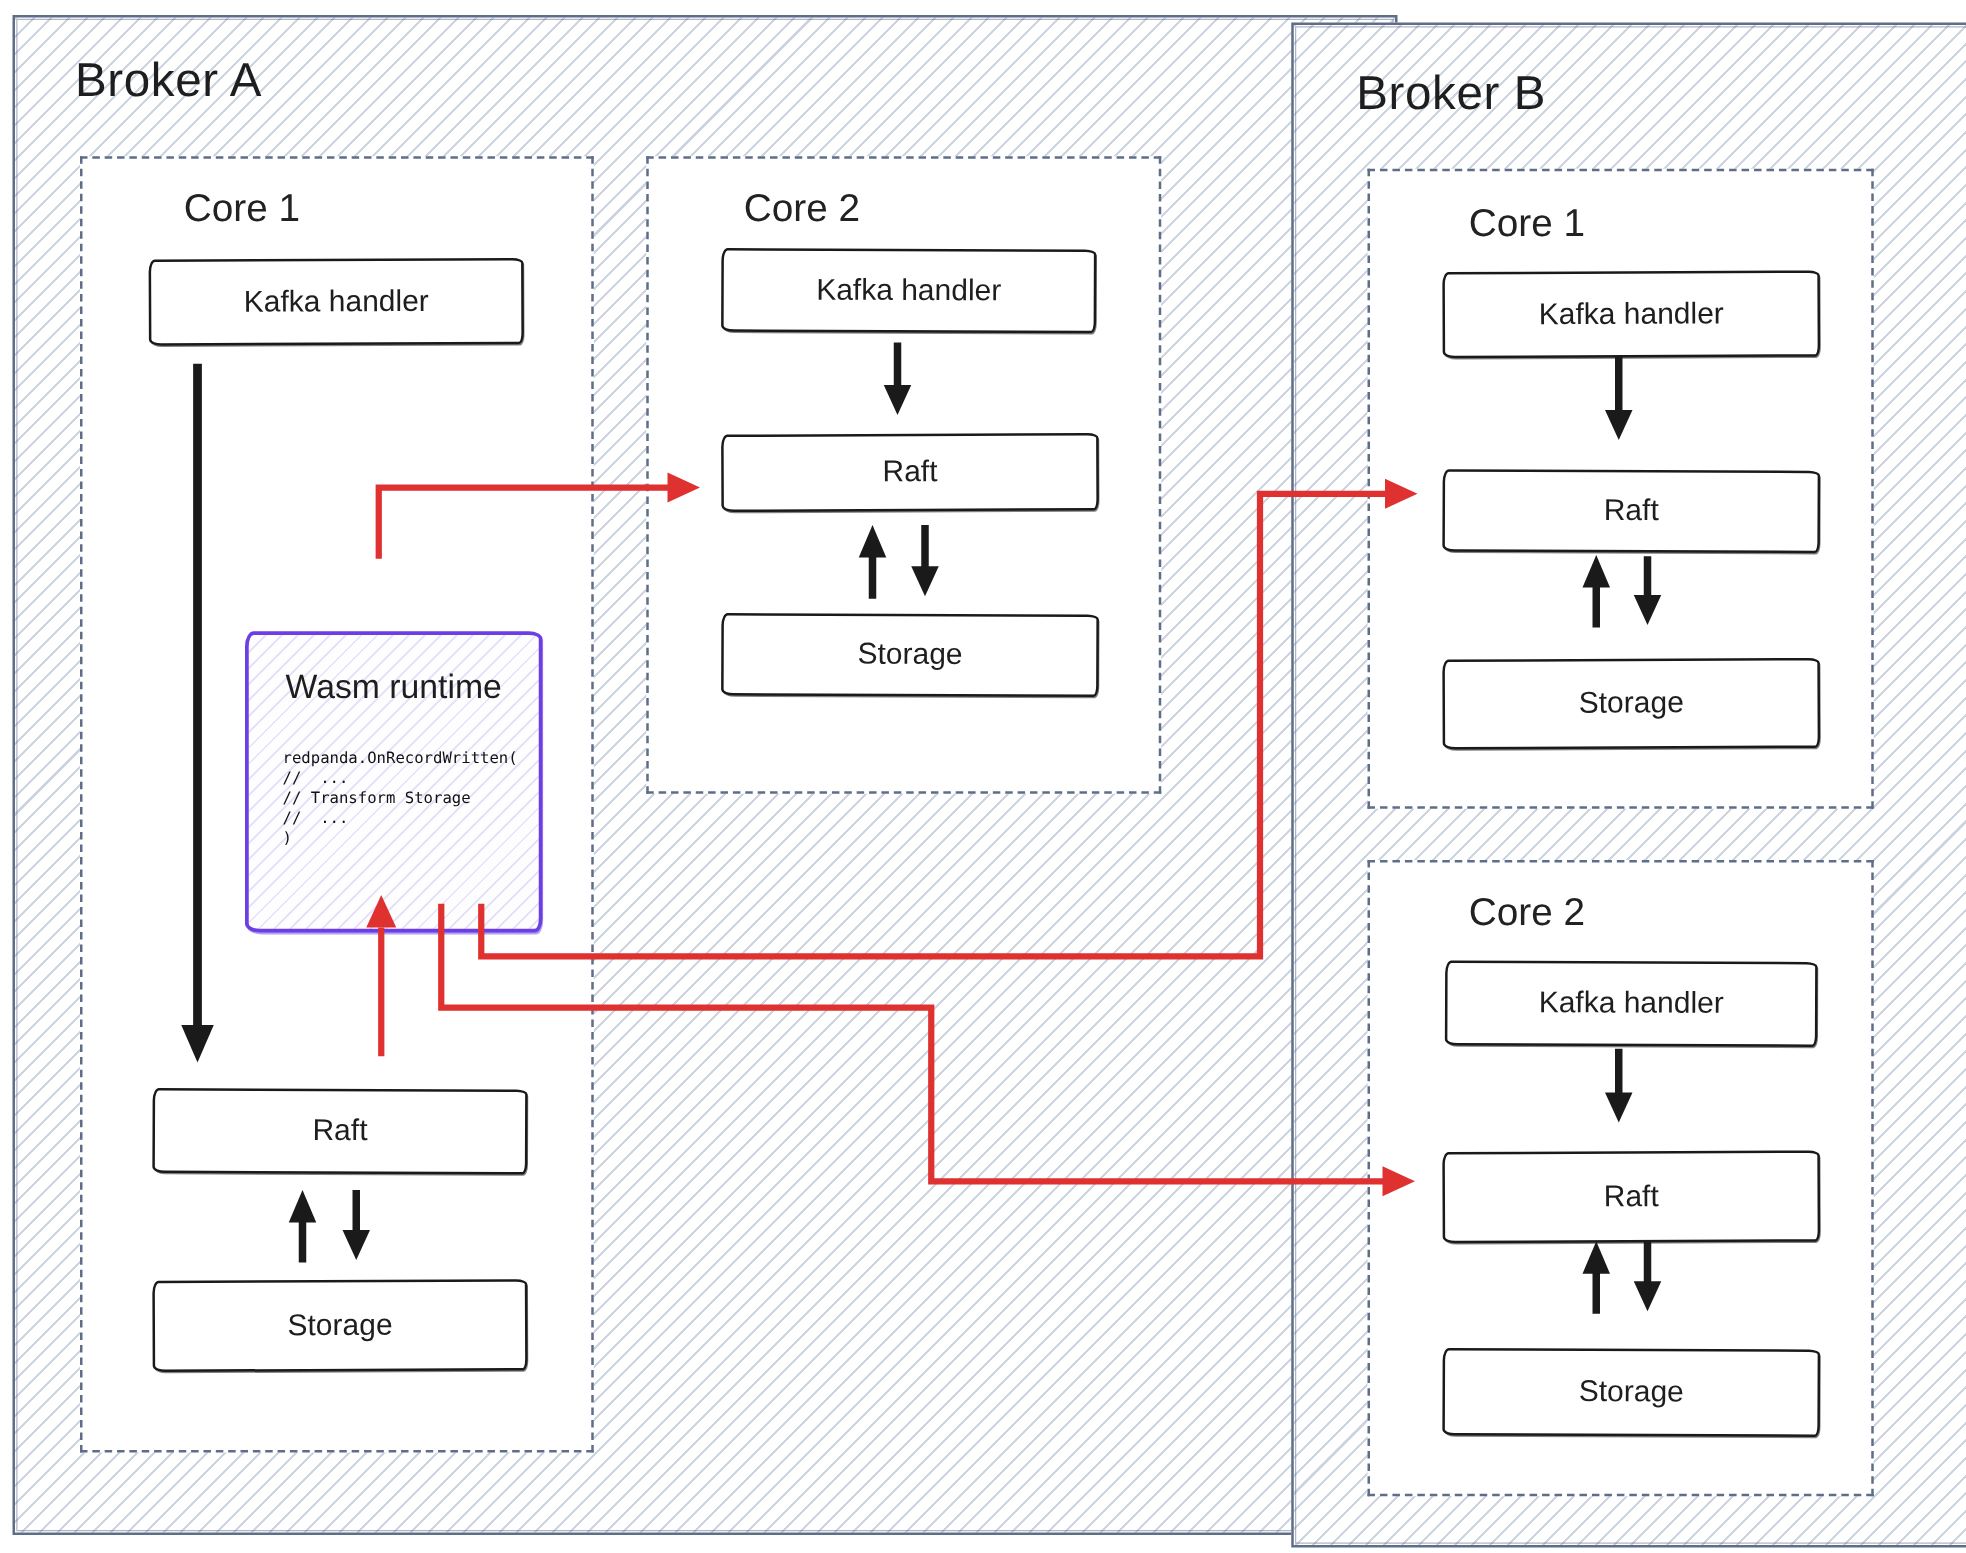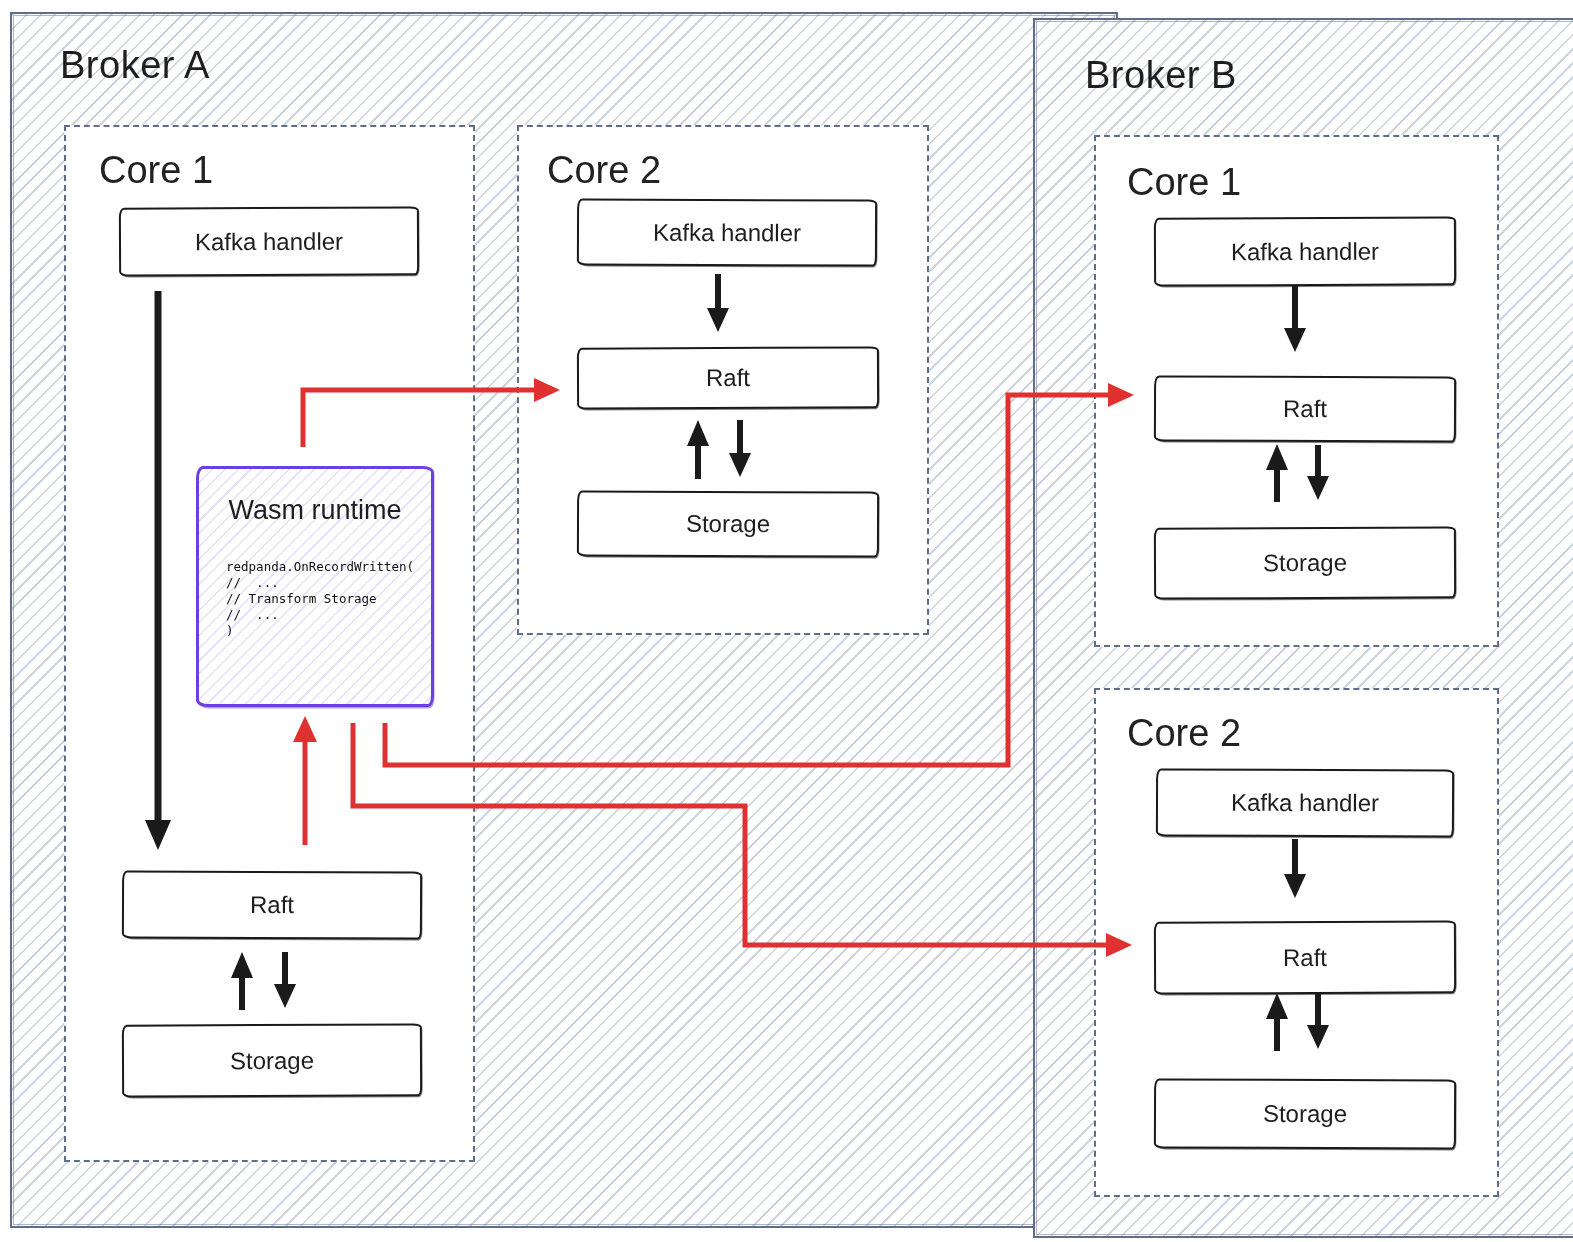--- a/index.html
+++ b/index.html
@@ -32,21 +32,21 @@
     position:absolute;font-size:38px;font-weight:400;color:var(--text-ink);
     letter-spacing:.5px;white-space:nowrap;
   }
 
   
   .core{
     position:absolute;background:#fff;
     border:2.5px dashed var(--frame-slate);
   }
   .core-title{
-    position:absolute;font-size:38px;font-weight:400;color:#222;white-space:nowrap;
+    position:absolute;font-size:31px;font-weight:400;color:#222;white-space:nowrap;margin-left:48px;
   }
 
   
   .node{
     position:absolute;display:flex;align-items:center;justify-content:center;
     background:#fff;border:2.5px solid var(--sketch-black);
     border-radius:5px 9px 4px 10px / 10px 4px 9px 5px;
     box-shadow:1px 1.5px 0 -0.5px rgba(26,26,26,.55);
   }
   .tilt-a{transform:rotate(-0.25deg);}
@@ -57,20 +57,21 @@
   .wasm{
     position:absolute;
     border:3px solid var(--wasm-purple);
     border-radius:7px 11px 6px 12px / 12px 6px 11px 7px;
     box-shadow:1px 2px 0 -0.5px rgba(108,63,228,.5);
     background:
       repeating-linear-gradient(135deg,
         rgba(108,63,228,.15) 0px, rgba(108,63,228,.15) 1.6px,
         transparent 1.6px, transparent 9px),
       #fefeff;
+    margin-top: 39px;
   }
   .wasm-title{
     position:absolute;left:0;right:0;top:26px;text-align:center;
     font-size:27px;color:var(--text-ink);white-space:nowrap;
   }
   .code{
     position:absolute;left:27px;top:90px;
     font-family:"DejaVu Sans Mono",monospace;
     font-size:12.5px;font-weight:400;line-height:16px;color:#111;
   }

